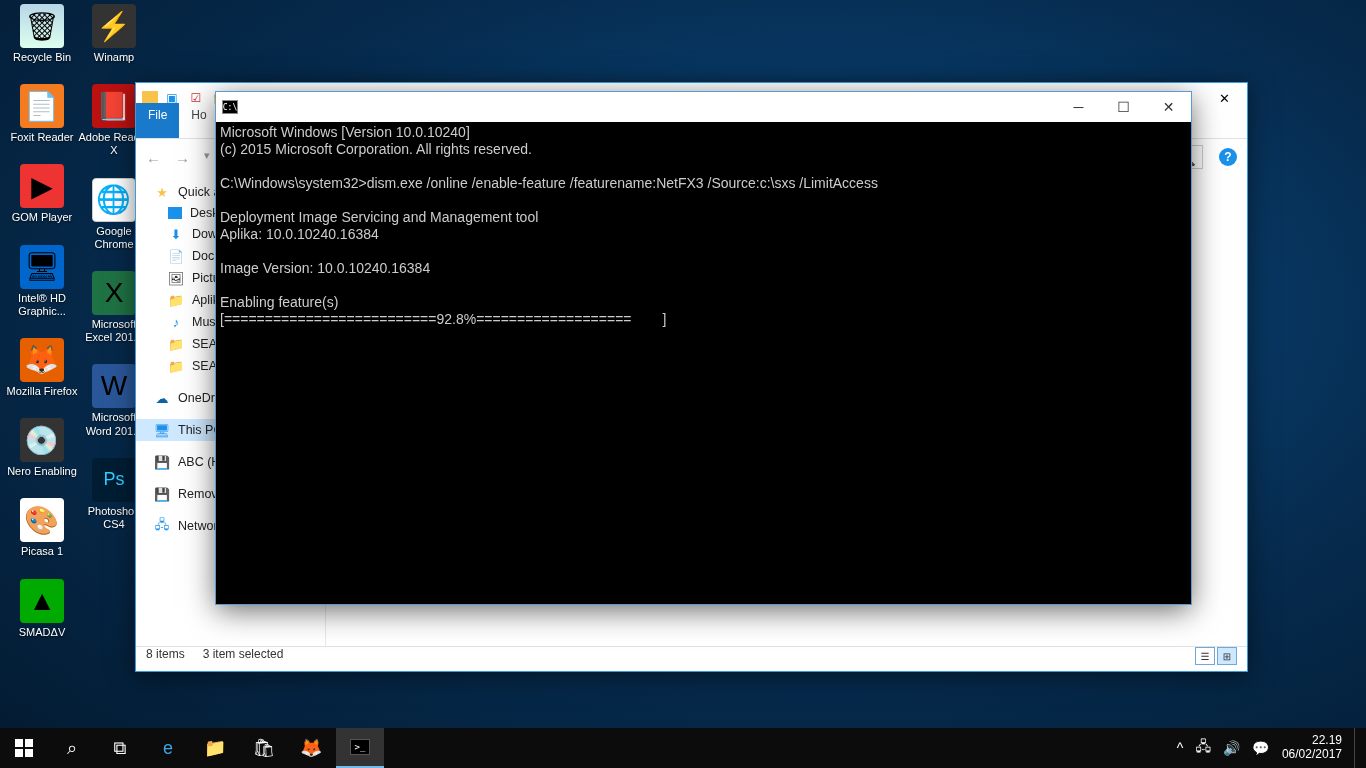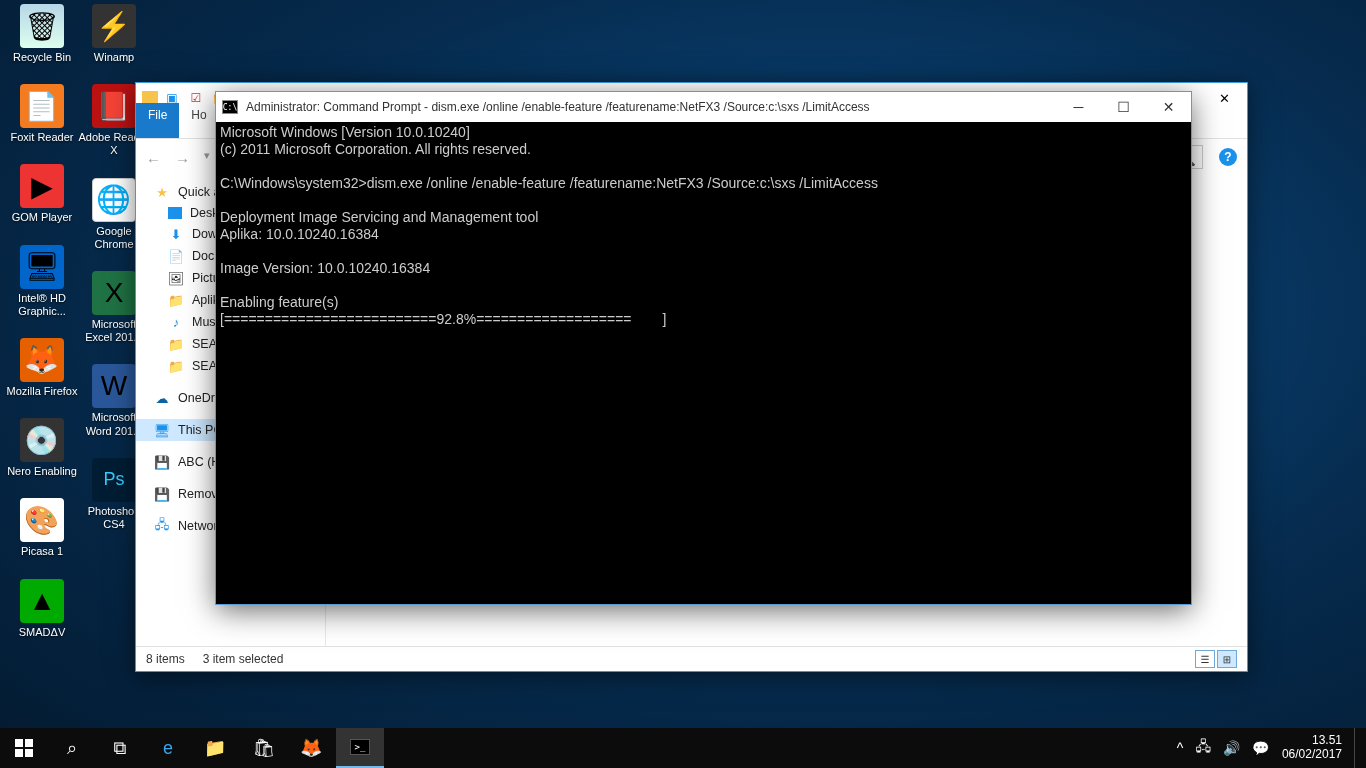--- a/index.html
+++ b/index.html
@@ -30,21 +30,21 @@
 .search-box { width:185px; height:24px; border:1px solid #ccc; display:flex; align-items:center; justify-content:flex-end; padding:0 6px; color:#888;}
 .help-ic { width:18px; height:18px; border-radius:50%; background:#1a91eb; color:#fff; display:flex; align-items:center; justify-content:center; font-size:12px; font-weight:bold; margin-left:6px;}
 
 .explorer-body { display:flex; height: calc(100% - 30px - 26px - 36px - 25px); }
 .sidebar { width: 190px; border-right:1px solid #e8e8e8; padding-top:6px; overflow:hidden; }
 .sb-item { display:flex; align-items:center; gap:8px; padding: 3px 6px 3px 18px; font-size:12.5px; color:#222; cursor:pointer; white-space:nowrap; }
 .sb-item.sel { background:#cde8ff; }
 .sb-item .ic { width:16px; height:16px; display:flex; align-items:center; justify-content:center; font-size:13px; }
 .sb-gap { height:10px; }
 
-.status-bar { height:25px; border-top:1px solid #e1e1e1; display:flex; align-items:center; padding:0 10px; font-size:12px; color:#333; gap:18px; }
+.status-bar { height:25px; border-top:1px solid #e1e1e1; display:flex; align-items:flex-start; padding:0 10px; font-size:12px; color:#333; gap:18px; }
 .view-btns { margin-left:auto; display:flex; gap:2px; }
 .view-btns div { width:20px; height:18px; border:1px solid #70a8d8; display:flex; align-items:center; justify-content:center; font-size:10px; cursor:pointer;}
 .view-btns div.active { background:#cde8ff; }
 
 
 .cmd { position:absolute; left:216px; top:92px; width:975px; height:512px; background:#fff; box-shadow:0 0 0 1px #5a9bd5, 0 6px 28px rgba(0,0,0,.6); display:flex; flex-direction:column; }
 .cmd-title { height:30px; background:#fff; display:flex; align-items:center; padding-left:6px; font-size:12px; color:#333; }
 .cmd-title .ic { width:16px; height:14px; background:#000; color:#fff; font-size:8px; display:flex; align-items:center; justify-content:center; margin-right:8px; font-family:monospace; border:1px solid #888;}
 .cmd-controls { position:absolute; top:0; right:0; display:flex; }
 .cmd-controls div { width:45px; height:30px; display:flex; align-items:center; justify-content:center; font-size:14px; cursor:pointer; color:#333;}
@@ -236,29 +236,28 @@
     <div class="view-btns">
       <div>☰</div>
       <div class="active">⊞</div>
     </div>
   </div>
 </div>
 
 <div class="cmd">
   <div class="cmd-title">
     <div class="ic">C:\</div>
-    <span>Administrator: Command Prompt - dism.exe  /online /enable-feature /featurename:NetFX3 /Source:c:\sxs /LimitAccess</span>
     <div class="cmd-controls">
       <div>─</div>
       <div>☐</div>
       <div class="close">✕</div>
     </div>
   </div>
   <div class="cmd-body"><span>Microsoft Windows [Version 10.0.10240]</span>
-<span>(c) 2011 Microsoft Corporation. All rights reserved.</span>
+<span>(c) 2015 Microsoft Corporation. All rights reserved.</span>
 <span></span>
 <span>C:\Windows\system32&gt;dism.exe /online /enable-feature /featurename:NetFX3 /Source:c:\sxs /LimitAccess</span>
 <span></span>
 <span>Deployment Image Servicing and Management tool</span>
 <span>Aplika: 10.0.10240.16384</span>
 <span></span>
 <span>Image Version: 10.0.10240.16384</span>
 <span></span>
 <span>Enabling feature(s)</span>
 <span>[==========================92.8%===================        ]</span></div>
@@ -281,18 +280,18 @@
   <div class="tbtn" style="color:#e66000;">🦊</div>
   <div class="tbtn active">
       <span style="background:#000;border:1px solid #555;width:20px;height:16px;display:flex;align-items:center;justify-content:center;font-size:9px;font-family:monospace;">&gt;_</span>
     </div>
   <div class="tray">
     <span class="ic">^</span>
     <span class="ic">🖧</span>
     <span class="ic">🔊</span>
     <span class="ic">💬</span>
     <div class="clock">
-      <div>13.51</div>
+      <div>22.19</div>
       <div>06/02/2017</div>
     </div>
     <div style="width:6px;height:40px;border-left:1px solid #444;"></div>
   </div>
 </div>
 
 </body></html>

